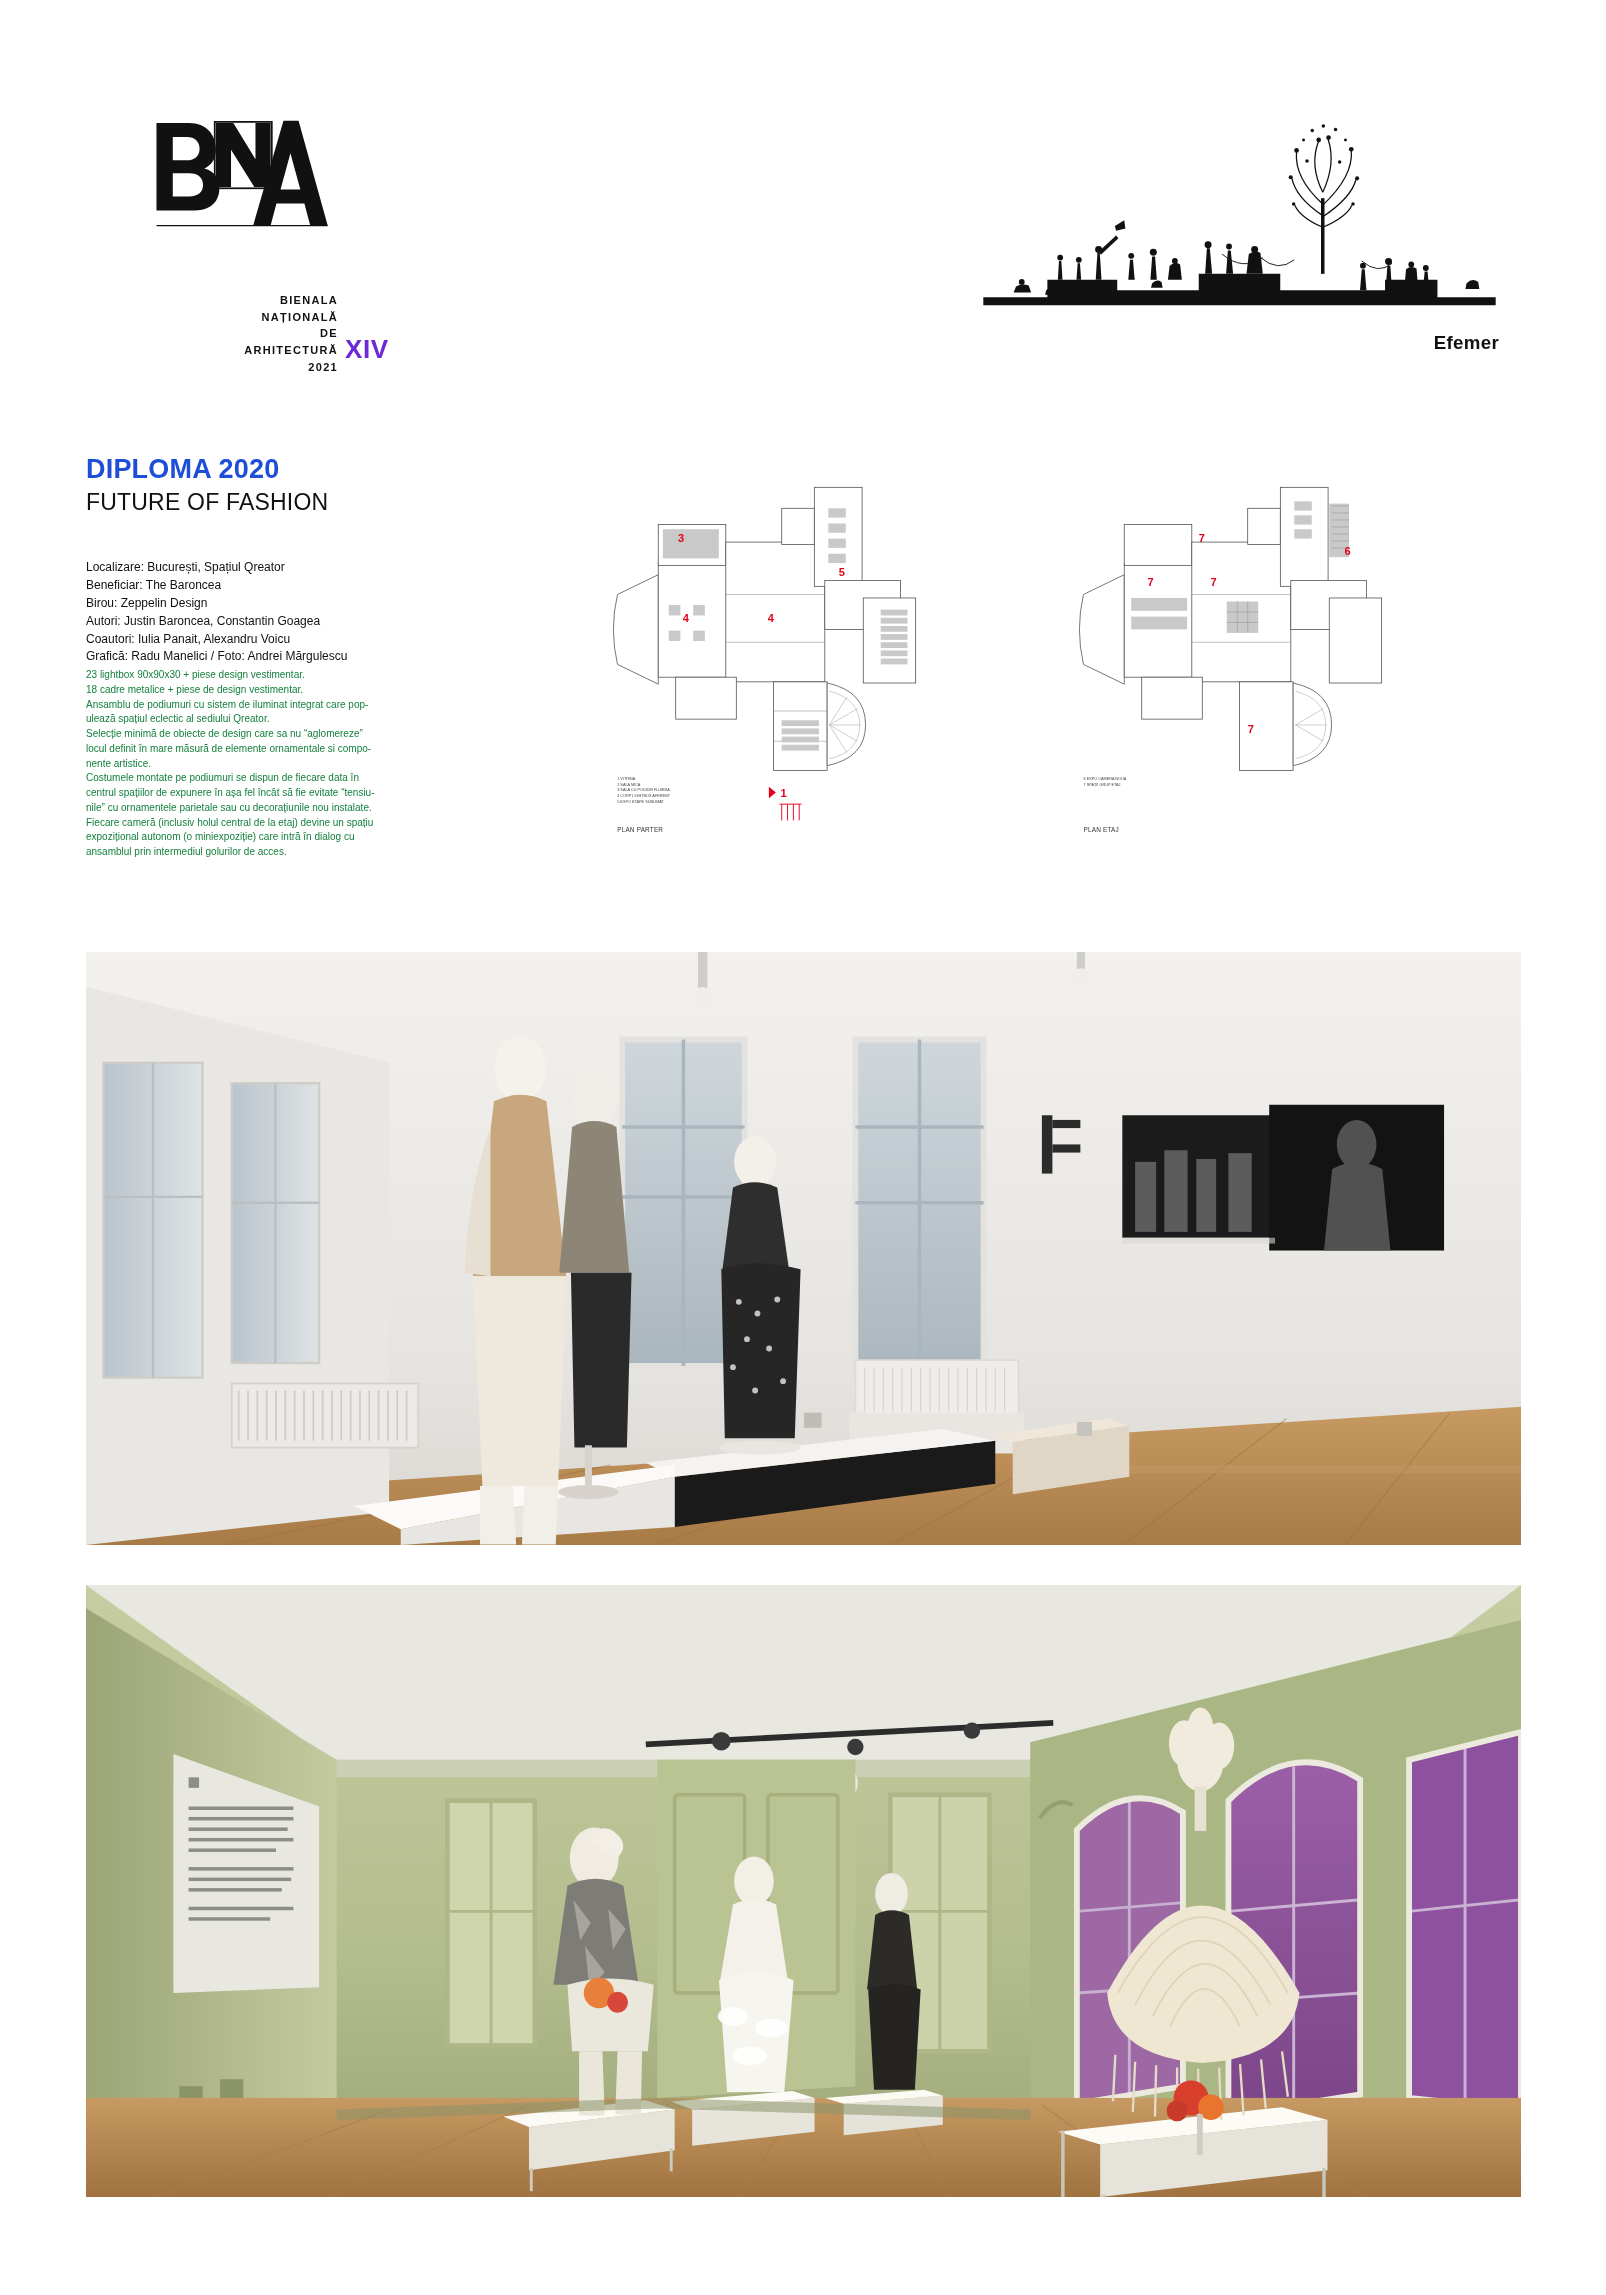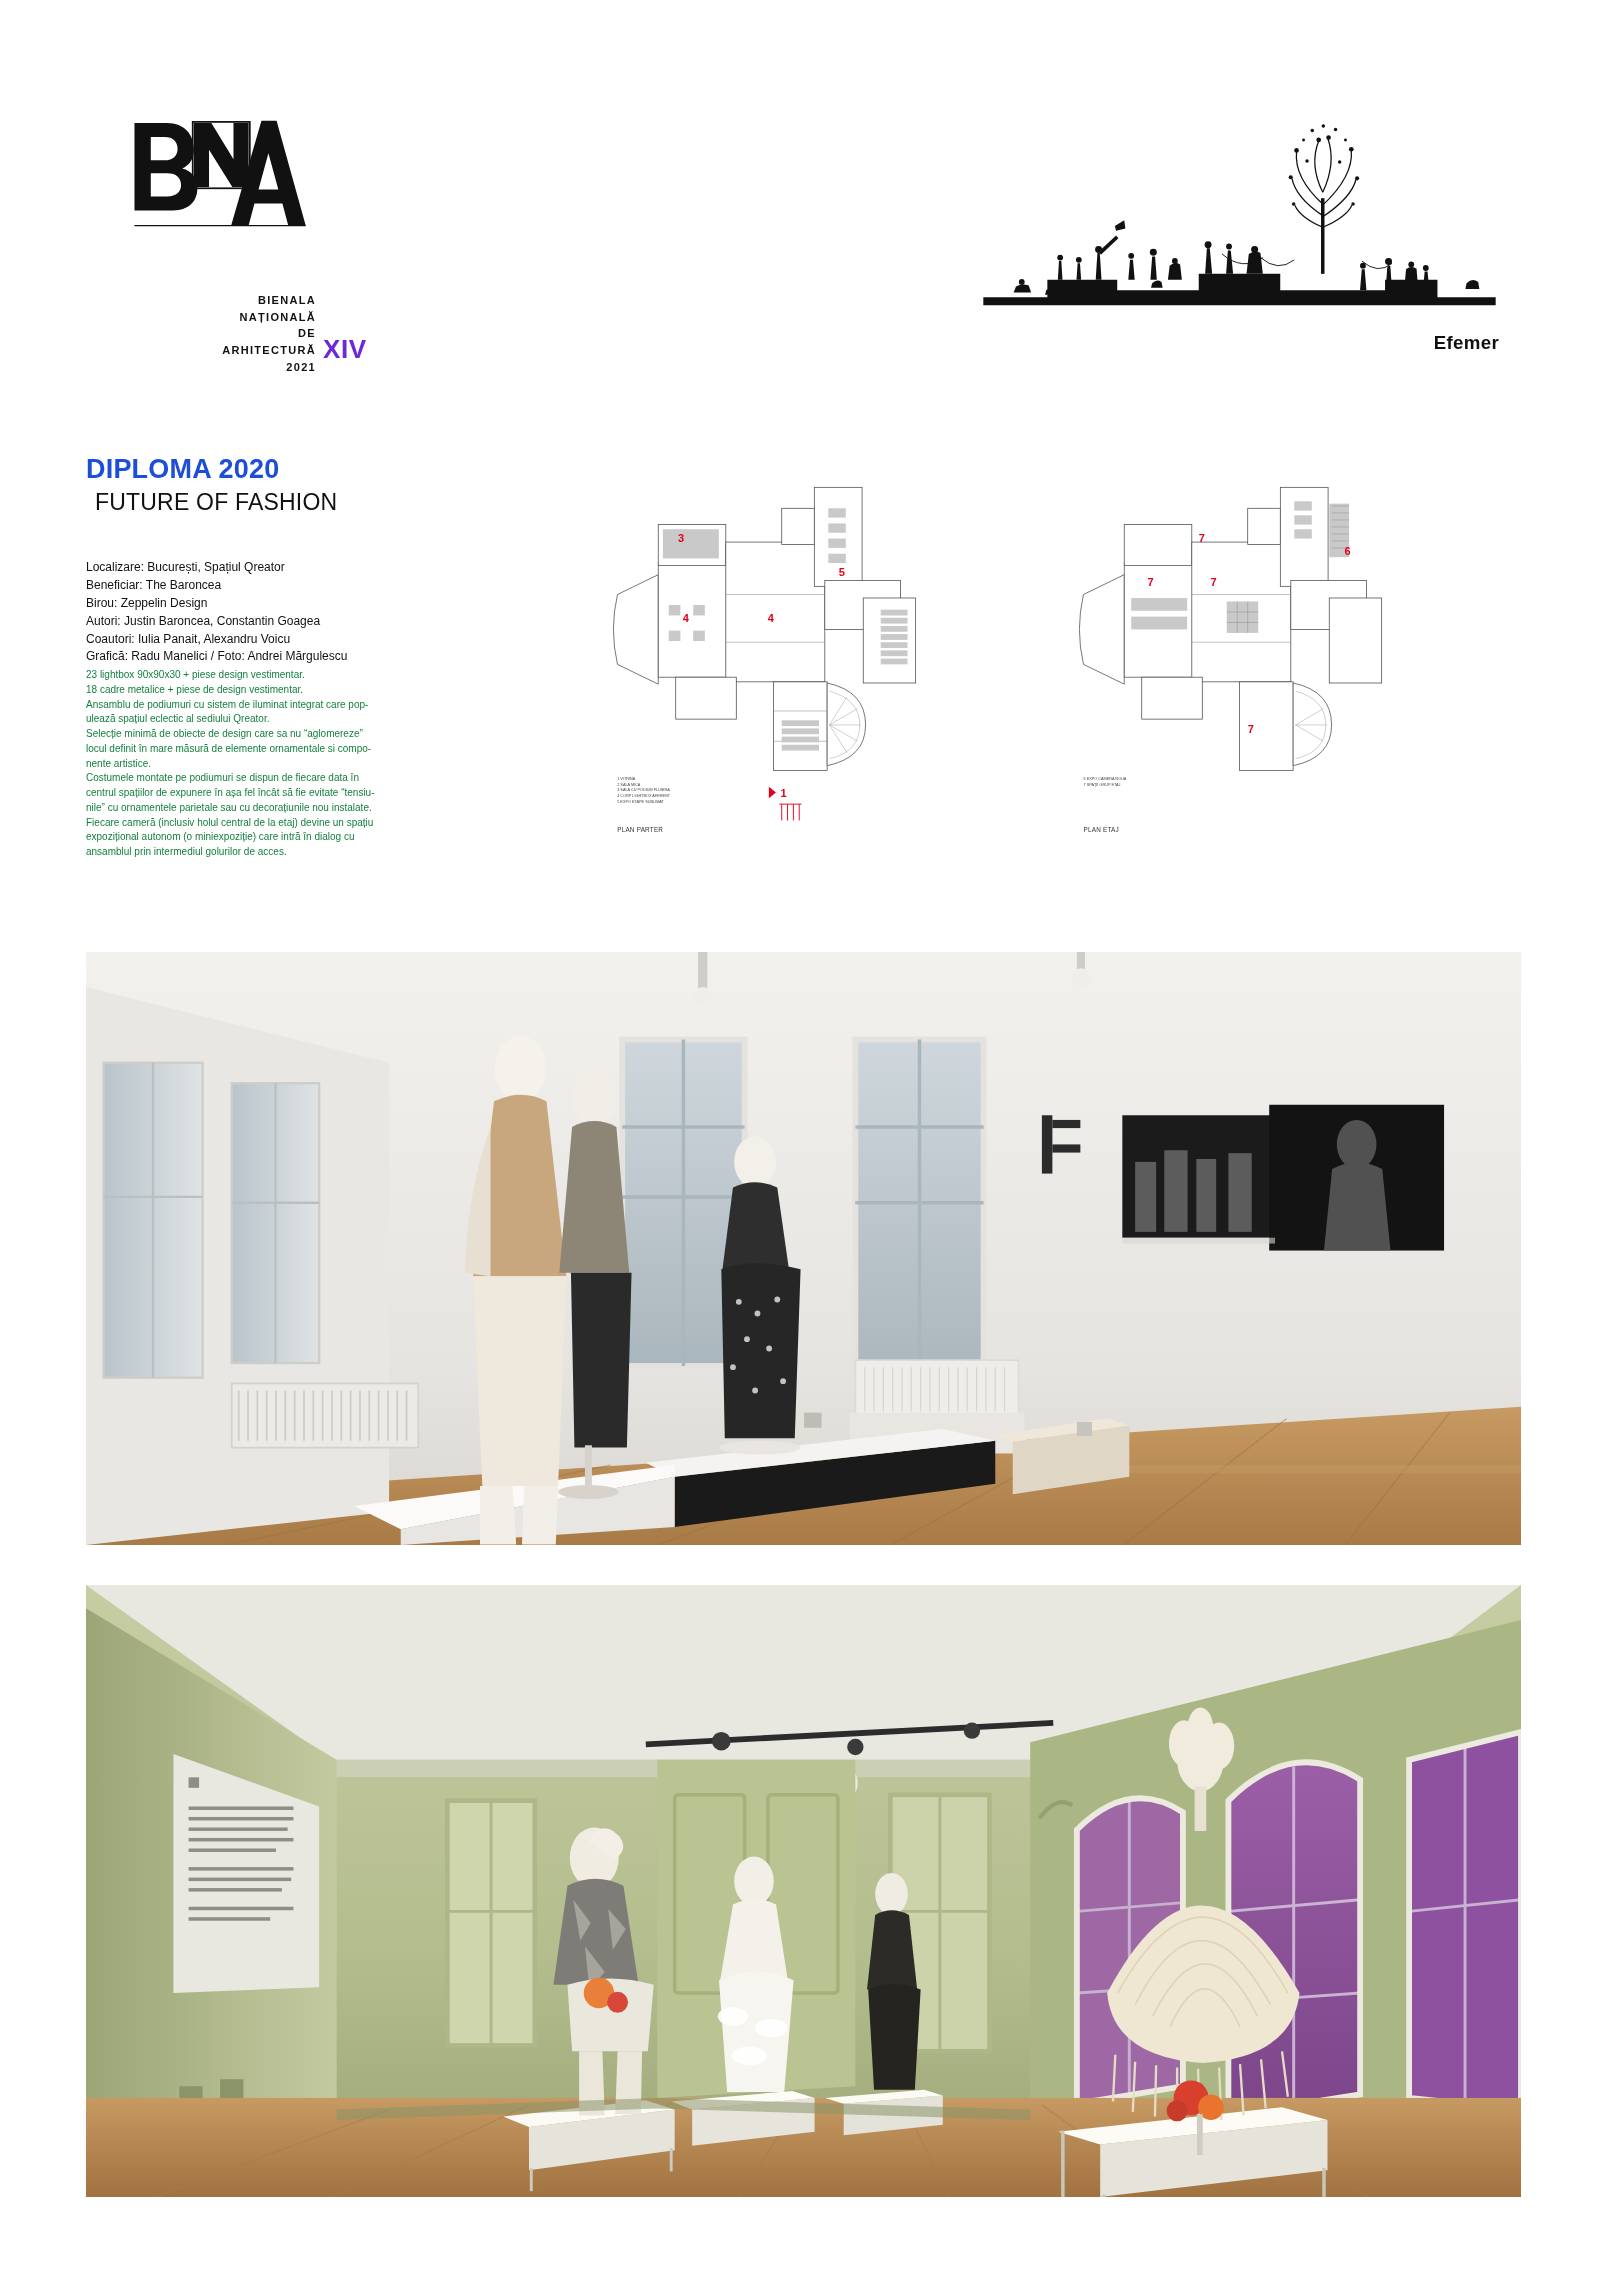--- a/index.html
+++ b/index.html
@@ -12,21 +12,21 @@
     height: 2295px;
     position: relative;
     font-family: "Liberation Sans", sans-serif;
     color: #1a1a1a;
     overflow: hidden;
   }
 
   
   .logo-block {
     position: absolute;
-    left: 106px;
+    left: 128px;
     top: 117px;
     width: 245px;
     height: 257px;
   }
   .logo-mark {
     position: absolute;
     left: 17.5px;
     top: 0;
     width: 198px;
     height: 181px;
@@ -83,21 +83,20 @@
     color: #1d4ed8;
   }
   .title-sub {
     position: absolute;
     left: 86px;
     top: 489px;
     font-size: 23px;
     font-weight: normal;
     letter-spacing: 0.2px;
     color: #111;
-    margin-left: 9px;
   }
 
   .credits {
     position: absolute;
     left: 86px;
     top: 533px;
     width: 420px;
     font-size: 12px;
     line-height: 1.49;
     color: #111;

